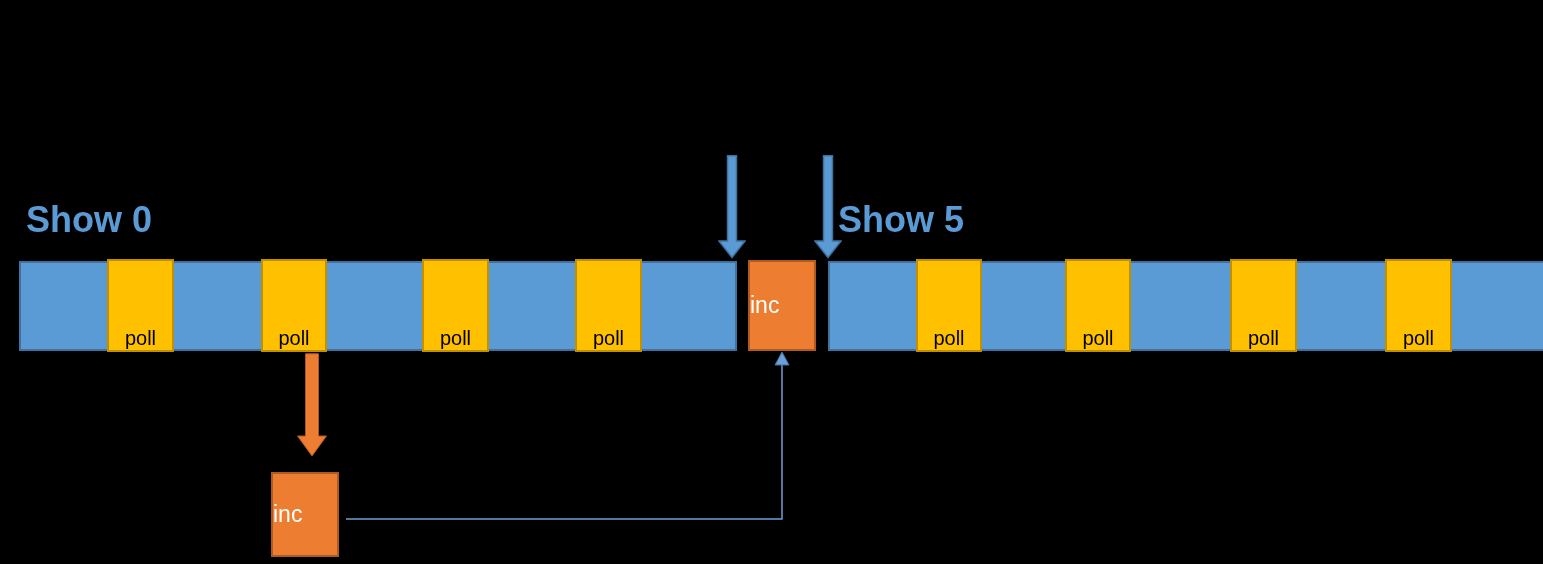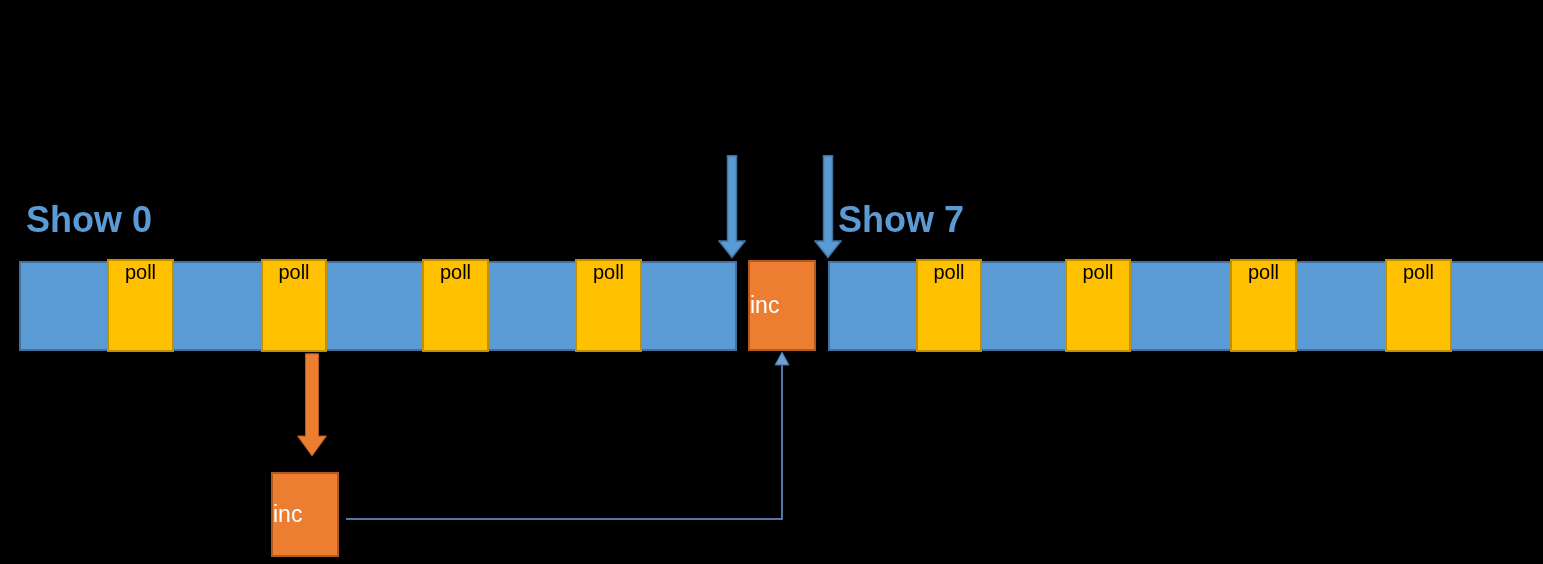--- a/index.html
+++ b/index.html
@@ -29,21 +29,21 @@
     border: 2px solid var(--blue-border, #41719C);
   }
 
   .poll-block {
     position: absolute;
     top: 259px;
     height: 93px;
     background: var(--yellow-fill, #FFC000);
     border: 2px solid var(--yellow-border, #BF9000);
     display: flex;
-    align-items: flex-start;
+    align-items: flex-end;
     justify-content: center;
     font-size: 20px;
     color: #000;
     z-index: 3;
   }
 
   .inc-block {
     position: absolute;
     background: var(--orange-fill, #ED7D31);
     border: 2px solid var(--orange-border, #AE5A21);
@@ -55,21 +55,21 @@
   }
 
   .arrow-svg { position: absolute; z-index: 4; }
 </style>
 </head>
 <body>
 
 <div class="canvas" style="width: 1543px; height: 564px;">
 
   <div class="show-label" style="left:26px; top:202px;">Show 0</div>
-  <div class="show-label" style="left:838px; top:202px;">Show 7</div>
+  <div class="show-label" style="left:838px; top:202px;">Show 5</div>
 
   <div class="bar" style="left:19px; width:718px;"></div>
   <div class="bar" style="left:828px; width:717px;"></div>
 
   <div class="inc-block" style="left:748px; top:260px; width:68px; height:91px;">
     <span>inc</span>
   </div>
 
   <div class="inc-block" style="left:271px; top:472px; width:68px; height:85px;">
     <span>inc</span>

